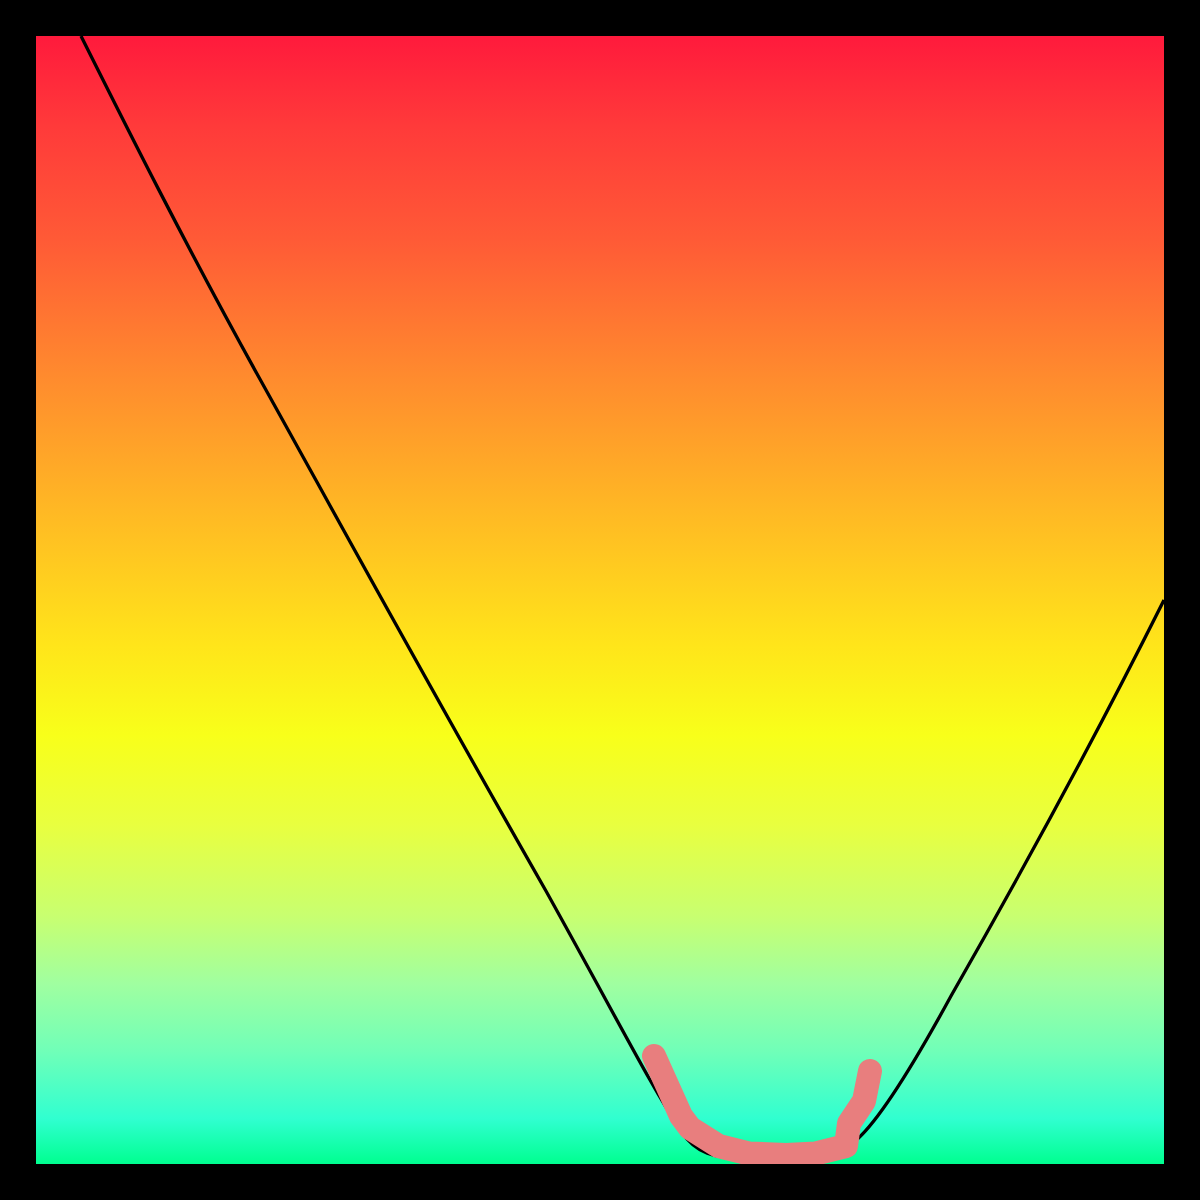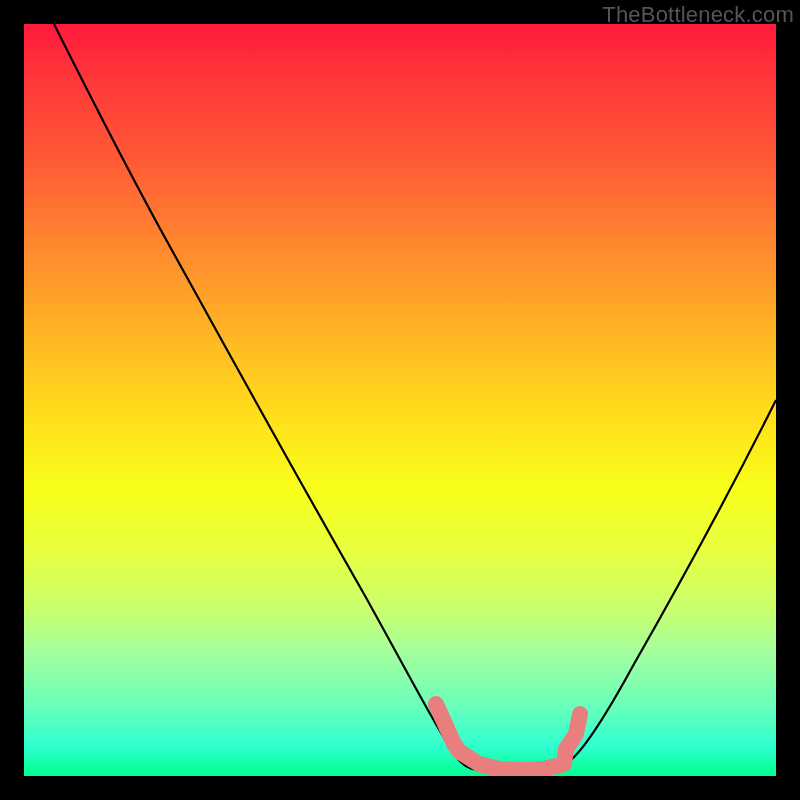--- a/index.html
+++ b/index.html
@@ -48,21 +48,20 @@
     left: 0;
     top: 0;
     width: 100%;
     height: 100%;
   }
 </style>
 </head>
 <body>
 
 <div class="container">
-  <div class="watermark">TheBottleneck.com</div>
   <div class="plot-area">
     <svg class="curves" viewBox="0 0 752 752" preserveAspectRatio="none">
       <path d="M 30 0
                C 60 60, 100 140, 150 230
                C 200 320, 260 430, 340 570
                C 390 660, 410 700, 430 730
                C 440 745, 450 748, 480 749
                C 510 750, 530 748, 548 735
                C 560 724, 580 695, 610 640
                C 650 570, 700 480, 752 376" fill="none" stroke="#000" stroke-width="2.2"></path>

